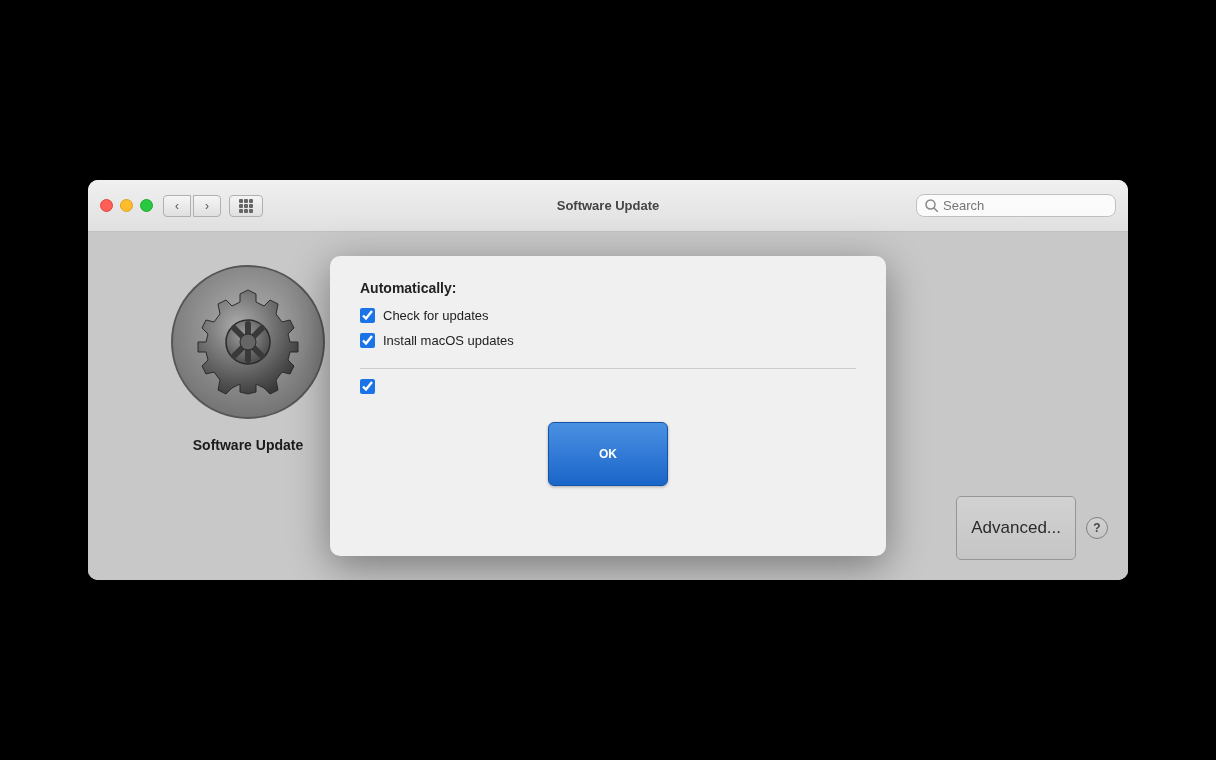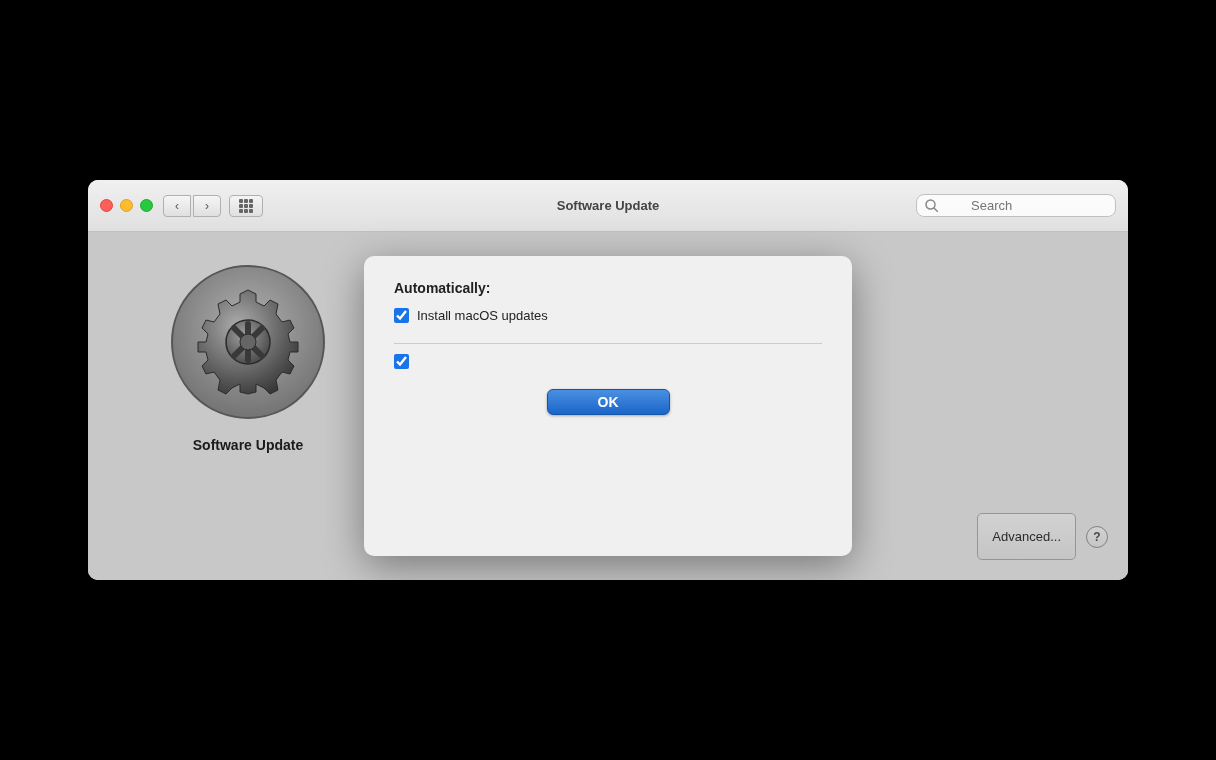--- a/index.html
+++ b/index.html
@@ -129,21 +129,20 @@
       flex-shrink: 0;
     }
 
     .search-input {
       border: none;
       background: transparent;
       outline: none;
       font-size: 13px;
       color: #999;
       width: 100%;
-      margin-left: 28px;
     }
 
     
     .main-content {
       display: flex;
       height: calc(100% - 52px);
       position: relative;
     }
 
     .sidebar {
@@ -199,22 +198,22 @@
       right: 20px;
       display: flex;
       gap: 10px;
       align-items: center;
     }
 
     .advanced-btn {
       background: linear-gradient(to bottom, #f7f7f7, #e8e8e8);
       border: 1px solid #b0b0b0;
       border-radius: 5px;
-      padding: 15px 14px;
-      font-size: 13px;
+      padding: 21px 14px;
+      font-size: 17px;
       color: #333;
       cursor: pointer;
     }
 
     .help-btn {
       width: 22px;
       height: 22px;
       border-radius: 50%;
       border: 1.5px solid #999;
       background: linear-gradient(to bottom, #f7f7f7, #e8e8e8);
@@ -236,21 +235,21 @@
       align-items: center;
       justify-content: center;
       z-index: 10;
     }
 
     .modal {
       background: #f0f0f0;
       border-radius: 10px;
       box-shadow: 0 10px 40px rgba(0,0,0,0.4);
       padding: 24px 30px 20px;
-      width: 488px;
+      width: 556px;
       min-height: 300px;
       display: flex;
       flex-direction: column;
       gap: 0;
     }
 
     .modal-section-title {
       font-size: 14px;
       font-weight: 600;
       color: #222;
@@ -284,25 +283,26 @@
       display: flex;
       justify-content: center;
       margin-top: 10px;
     }
 
     .ok-btn {
       background: linear-gradient(to bottom, #4a90e2, #1a65c9);
       border: 1px solid #1254a8;
       border-radius: 6px;
       color: white;
-      font-size: 14px;
+      font-size: 12px;
       font-weight: 600;
-      padding: 4px 50px;
+      padding: 24px 50px;
       cursor: pointer;
       box-shadow: 0 1px 3px rgba(0,0,0,0.3);
+      margin-top: 8px;
     }
   </style>
 </head>
 <body>
 
 <div class="window">
 
   <div class="titlebar">
     <div class="traffic-lights">
       <div class="traffic-light close"></div>
@@ -392,20 +392,24 @@
       <div class="bottom-buttons">
         <button class="advanced-btn">Advanced...</button>
         <div class="help-btn">?</div>
       </div>
     </div>
 
     <div class="modal-overlay">
       <div class="modal">
         <div class="modal-section-title">Automatically:</div>
 
+        <label class="checkbox-item">
+          <input type="checkbox" checked="" style="">
+          <span>Check for updates</span>
+        </label>
 
 
         <label class="checkbox-item">
           <input type="checkbox" checked="" style="">
           <span>Install macOS updates</span>
         </label>
 
 
         <hr class="divider">
 

